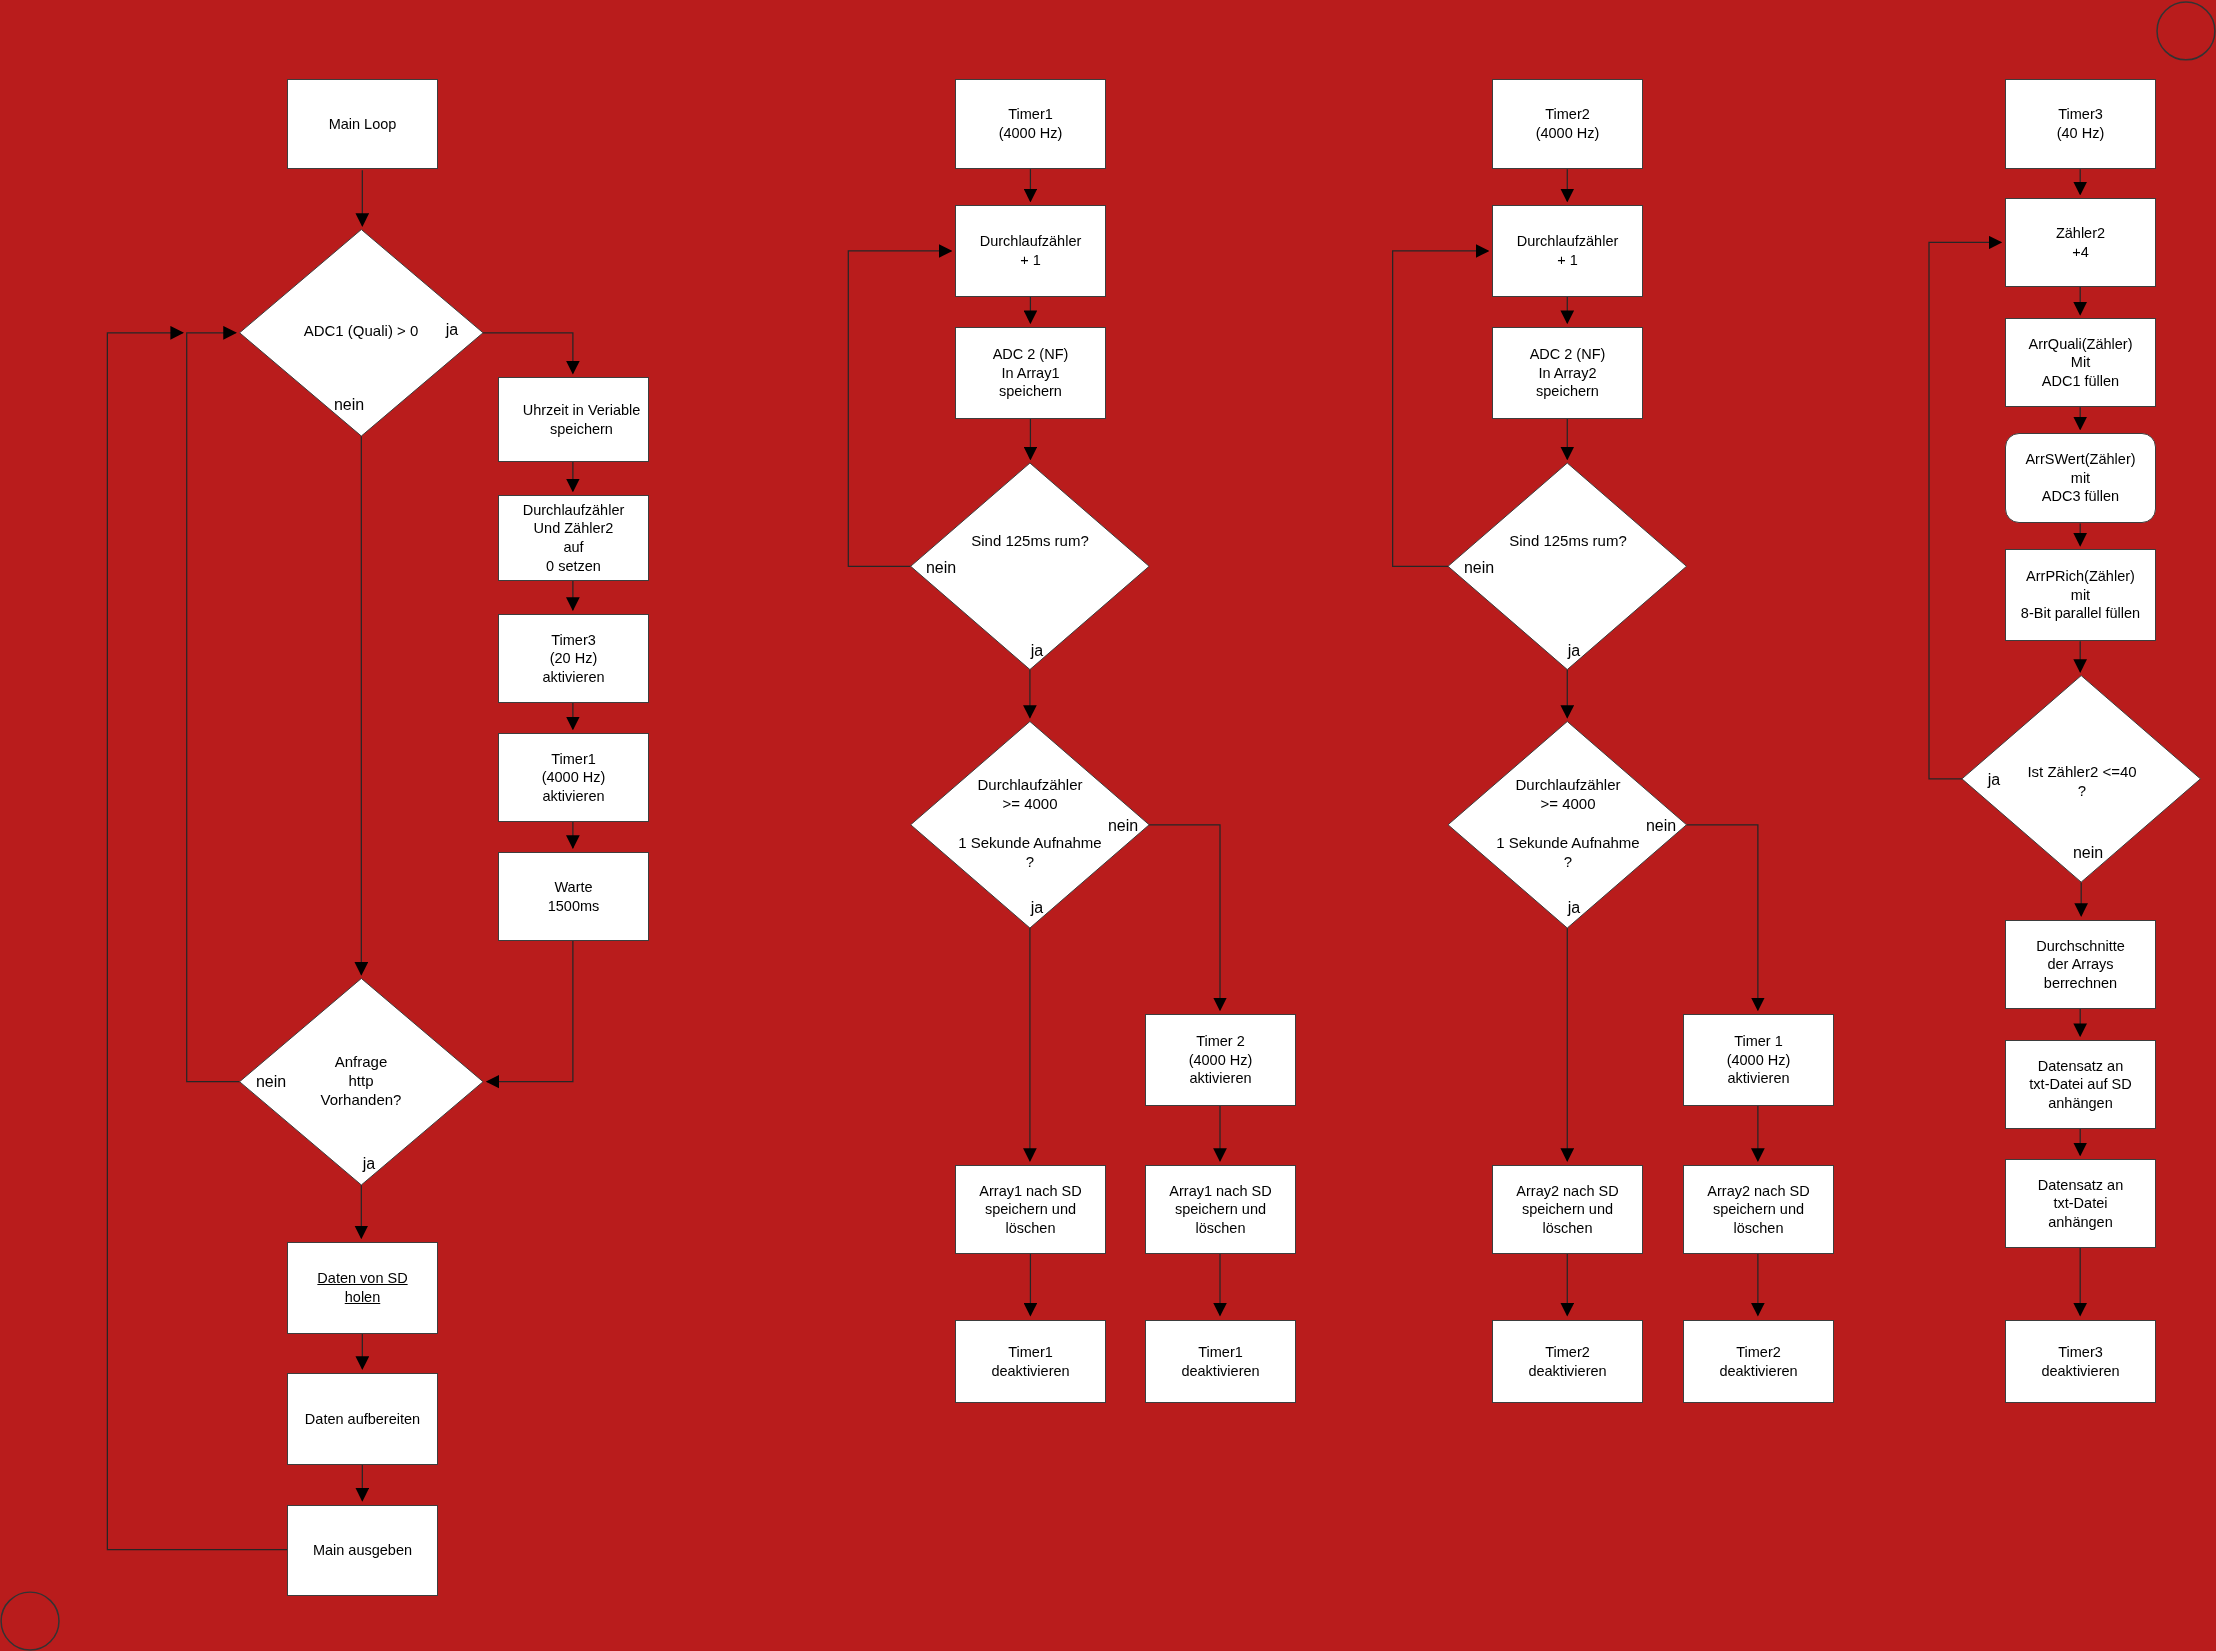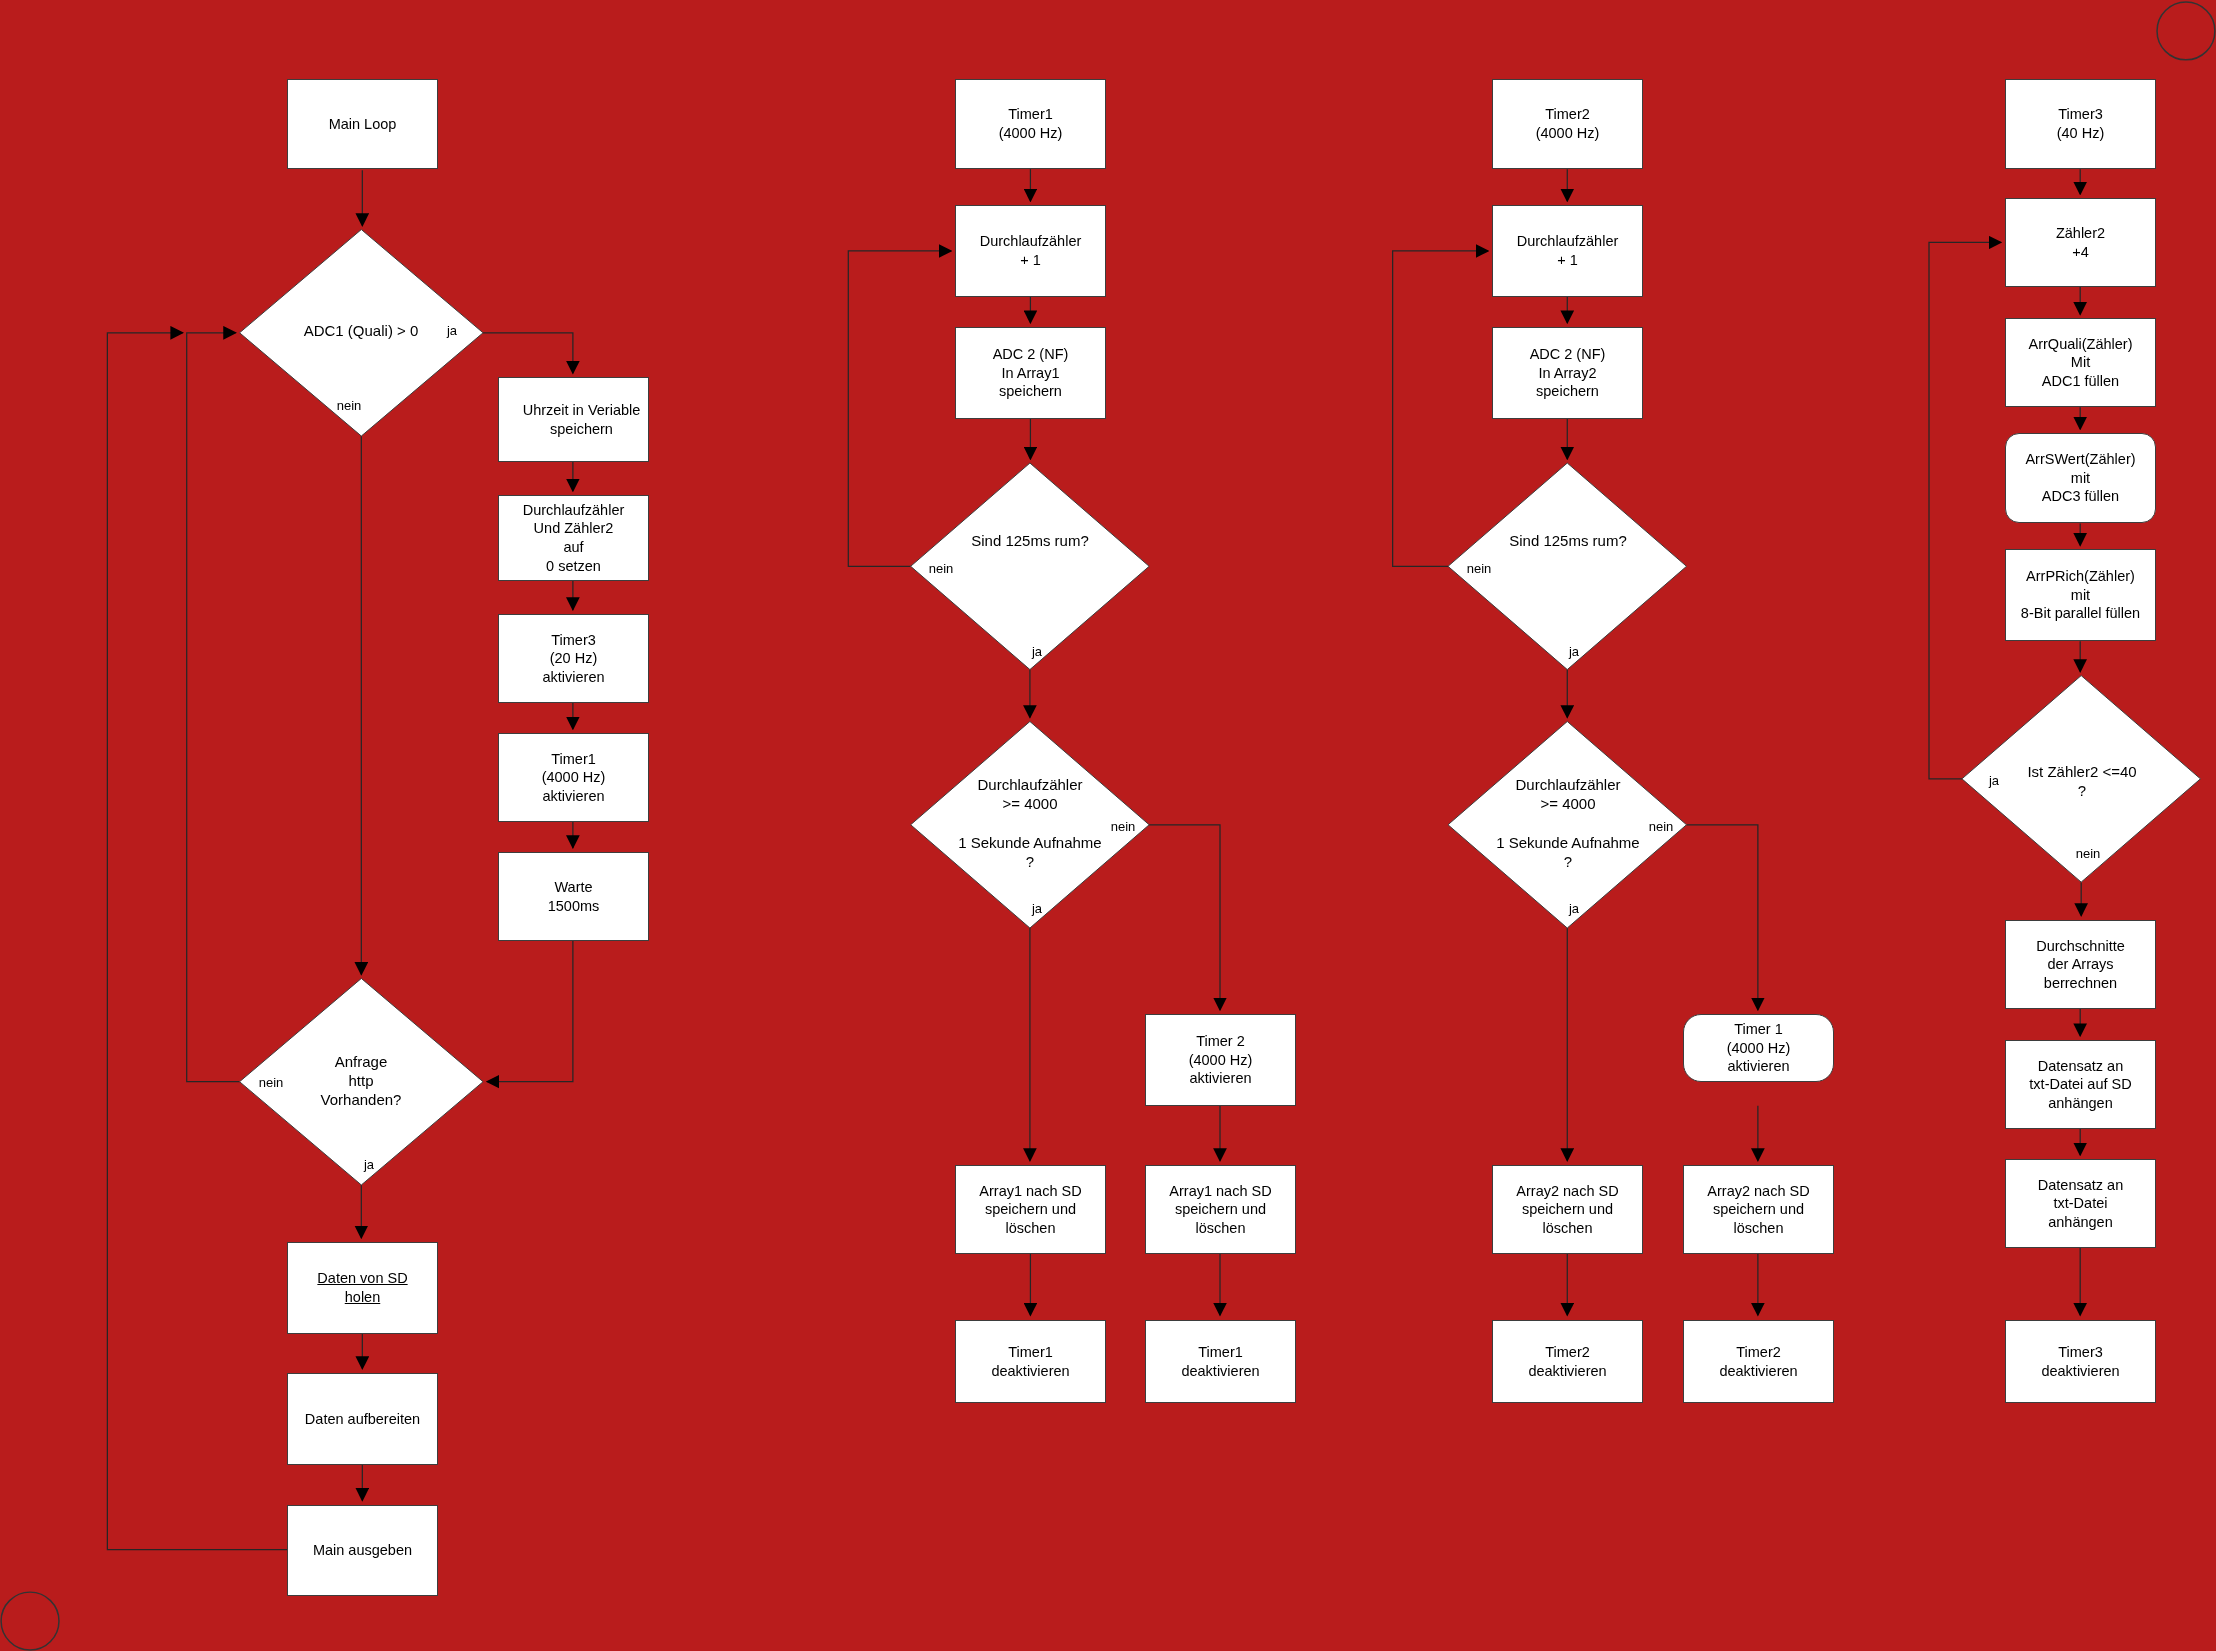--- a/index.html
+++ b/index.html
@@ -24,21 +24,21 @@
   .dlabel{
     position:absolute;
     transform:translate(-50%,-50%);
     text-align:center;
     font-size:15px;line-height:1.28;
     white-space:pre-line;
   }
   .elabel{
     position:absolute;
     transform:translate(-50%,-50%);
-    font-size:13px;line-height:1;
+    font-size:16px;line-height:1;
     white-space:nowrap;
   }
 </style>
 </head>
 <body>
 
 <div class="canvas">
 
   <svg class="wires" width="2216" height="1651" viewBox="0 0 4441 3309">
     <defs>
@@ -172,21 +172,21 @@
   <div class="elabel" style="left:1123px;top:826px;">nein</div>
   <div class="elabel" style="left:1037px;top:908px;">ja</div>
 
   <div class="pbox" style="left:1492px;top:79px;width:151px;height:90px;">Timer2
 (4000 Hz)</div>
   <div class="pbox" style="left:1492px;top:205px;width:151px;height:92px;">Durchlaufzähler
 + 1</div>
   <div class="pbox" style="left:1492px;top:327px;width:151px;height:92px;">ADC 2 (NF)
 In Array2
 speichern</div>
-  <div class="pbox" style="left:1683px;top:1014px;width:151px;height:68px;border-radius:18px;">Timer 1
+  <div class="pbox" style="left:1683px;top:1014px;width:151px;height:92px;">Timer 1
 (4000 Hz)
 aktivieren</div>
   <div class="pbox" style="left:1492px;top:1165px;width:151px;height:89px;">Array2 nach SD
 speichern und
 löschen</div>
   <div class="pbox" style="left:1683px;top:1165px;width:151px;height:89px;">Array2 nach SD
 speichern und
 löschen</div>
   <div class="pbox" style="left:1492px;top:1320px;width:151px;height:83px;">Timer2
 deaktivieren</div>

